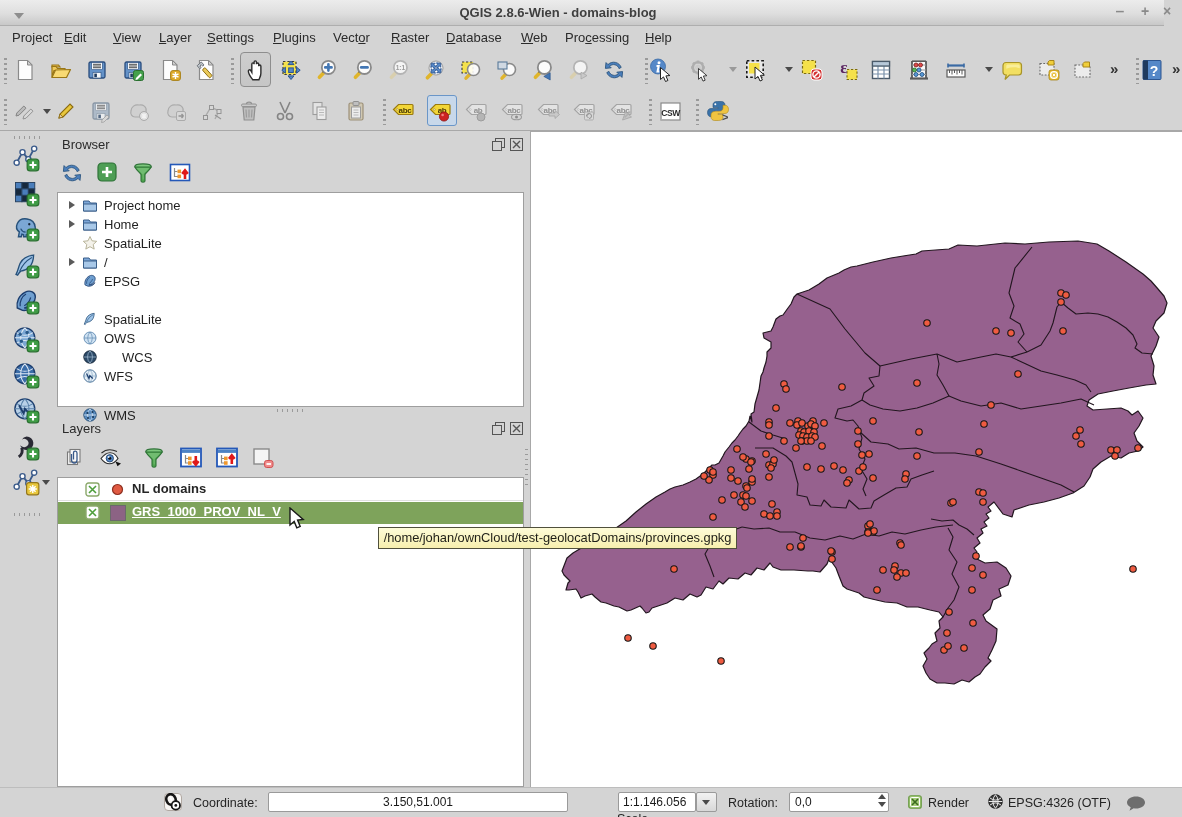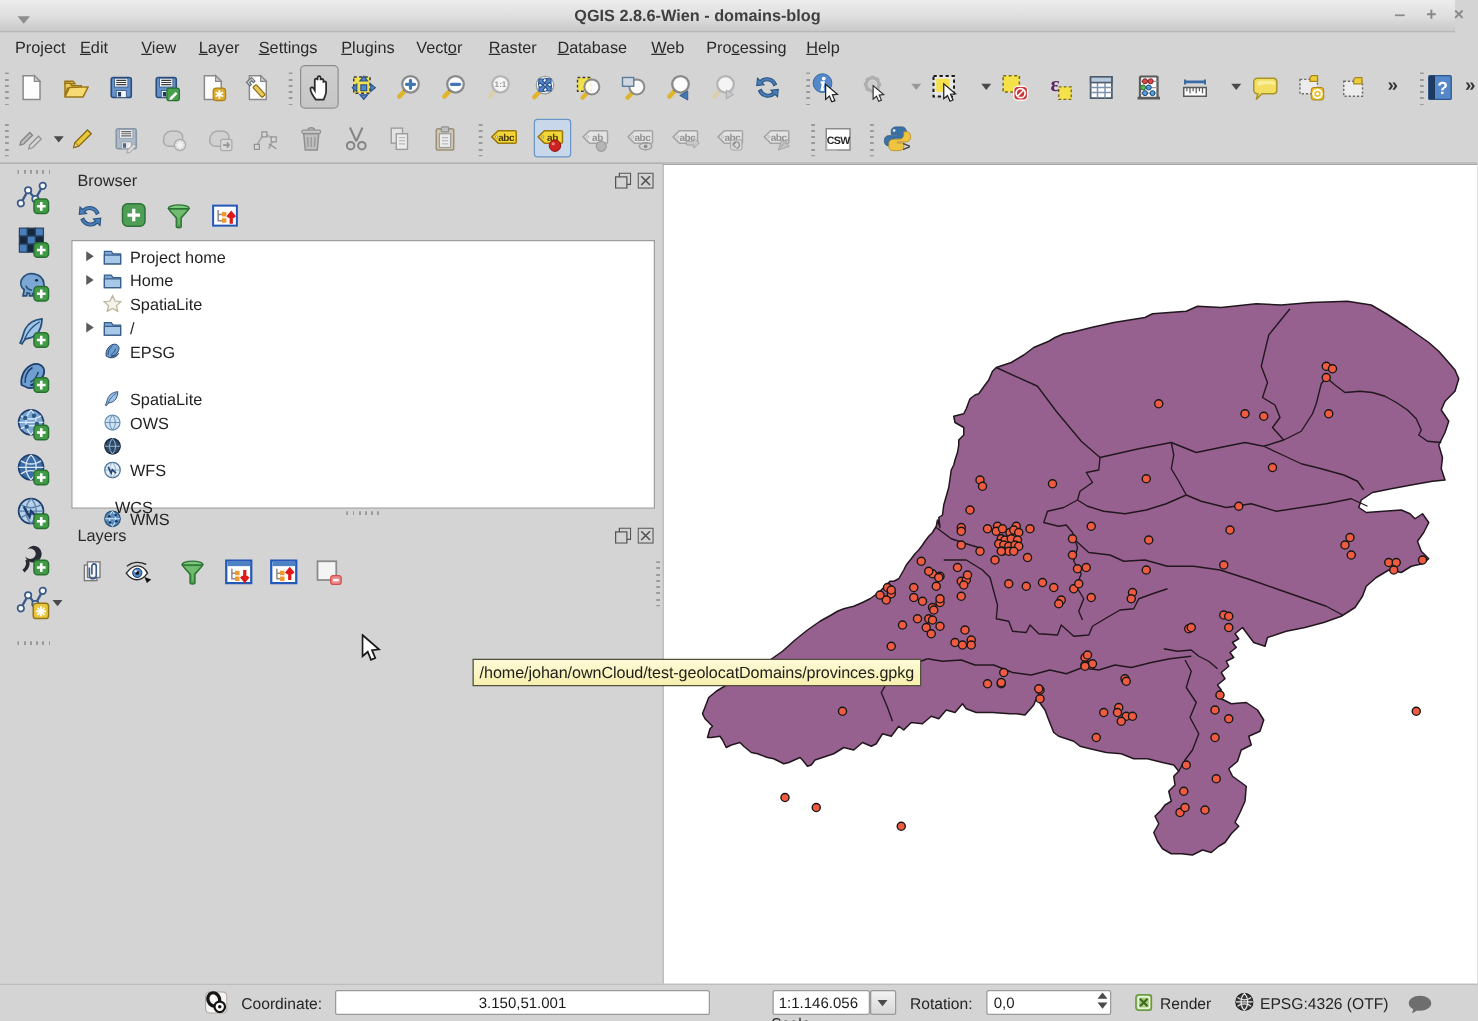--- a/index.html
+++ b/index.html
@@ -633,21 +633,21 @@
             <circle cx="8" cy="8" r="6" fill="#cfe2f2" stroke="#6a92b8" stroke-width="1"></circle>
             <path d="M2 8 h12 M8 2 a9 9 0 0 0 0 12 M8 2 a9 9 0 0 1 0 12" fill="none" stroke="#6a92b8" stroke-width="0.8"></path>
           </svg></span>
         <span class="abs" style="left:46px;top:2px;">OWS</span>
       </div>
       <div class="trow" style="top:155px;">
         <span class="abs" style="left:24px;top:1px;"><svg width="16" height="16" viewBox="0 0 16 16">
             <circle cx="8" cy="8" r="6.2" fill="#2c4a68" stroke="#16283c" stroke-width="1"></circle>
             <path d="M2 8 h12 M8 1.8 a9 9 0 0 0 0 12.4 M8 1.8 a9 9 0 0 1 0 12.4" fill="none" stroke="#9ab4cc" stroke-width="0.8"></path>
           </svg></span>
-        <span class="abs" style="left:34px;top:2px;margin-top:48px;">WCS</span>
+        <span class="abs" style="left:64px;top:2px;">WCS</span>
       </div>
       <div class="trow" style="top:174px;padding-left:28px;">
         <span class="abs" style="left:24px;top:1px;"><svg width="16" height="16" viewBox="0 0 16 16">
             <circle cx="8" cy="8" r="6.2" fill="#e4eef6" stroke="#4a7298" stroke-width="1"></circle>
             <path d="M2 8 h12 M8 1.8 a9 9 0 0 0 0 12.4 M8 1.8 a9 9 0 0 1 0 12.4" fill="none" stroke="#88a8c4" stroke-width="0.7"></path>
             <path d="M4.5 5.5 l2.5 5 0.8-2.8 3 2.8" fill="none" stroke="#1d3e6e" stroke-width="1.2"></path>
           </svg></span>
         <span class="abs" style="left:46px;top:2px;">WFS</span>
       </div>
       <div class="trow" style="top:193px;margin-top:20px;">
@@ -706,20 +706,40 @@
         <path d="M6.5 9 v8 h3.5 M6.5 12.5 h2.5" stroke="#8a8a8a" stroke-width="1.2" fill="none"></path>
         <rect x="9" y="10.6" width="3.6" height="3.6" fill="#f0982c"></rect>
         <rect x="9" y="15.2" width="3.6" height="3.6" fill="#f0982c"></rect>
         <path d="M16.8 18 v-8 m-2.8 2.8 l2.8-3.4 2.8 3.4" stroke="#e01818" stroke-width="2.6" fill="none"></path>
       </svg></div>
     <div class="abs" style="left:196px;top:315px;width:24px;height:24px;"><svg width="24" height="24" viewBox="0 0 24 24">
         <rect x="3" y="3" width="15" height="15" fill="#f4f4f4" stroke="#8a8a8a" stroke-width="1.4"></rect>
         <rect x="13.5" y="14.5" width="8.5" height="7" rx="2.2" fill="#f08a8a" stroke="#d05050" stroke-width="1"></rect>
         <path d="M15.5 18 h4.5" stroke="#fff" stroke-width="1.8"></path>
       </svg></div>
+    <div class="treebox" style="left:2px;top:346px;width:467px;height:310px;">
+      <div class="abs" style="left:0;top:0;width:465px;height:23px;border-bottom:1px solid #e0e0e0;">
+        <span class="abs" style="left:27px;top:4px;"><svg width="15" height="15" viewBox="0 0 15 15">
+            <rect x="1" y="1" width="13" height="13" rx="2.5" fill="#fdfdfd" stroke="#8aa86a" stroke-width="1.4"></rect>
+            <path d="M4 4 l7 7 M11 4 l-7 7" stroke="#4e9e3c" stroke-width="1.6"></path>
+          </svg></span>
+        <span class="abs" style="left:53px;top:5px;"><svg width="13" height="13" viewBox="0 0 13 13">
+            <circle cx="6.5" cy="6.5" r="5" fill="#e05a42" stroke="#8e3020" stroke-width="1.2"></circle>
+          </svg></span>
+        <span class="abs" style="left:74px;top:3px;font-weight:bold;">NL domains</span>
+      </div>
+      <div class="abs" style="left:0;top:24px;width:465px;height:22px;background:#7ea35b;">
+        <span class="abs" style="left:27px;top:3px;"><svg width="15" height="15" viewBox="0 0 15 15">
+            <rect x="1" y="1" width="13" height="13" rx="2.5" fill="#fdfdfd" stroke="#8aa86a" stroke-width="1.4"></rect>
+            <path d="M4 4 l7 7 M11 4 l-7 7" stroke="#4e9e3c" stroke-width="1.6"></path>
+          </svg></span>
+        <span class="abs" style="left:52px;top:3px;width:16px;height:16px;background:#8c6384;border:1px solid #6a6a6a;"></span>
+        <span class="abs" style="left:74px;top:2px;font-weight:bold;color:#fff;text-decoration:underline;">GRS_1000_PROV_NL_V</span>
+      </div>
+    </div>
     <div class="handle" style="left:470px;top:318px;height:36px;"></div>
   </div>
 <div id="canvas">
     <svg width="652" height="656" viewBox="530 131 652 656" style="position:absolute;left:0;top:0;">
 <path d="M796,293 808,289 818,283 826,277 838,272 843,269 850,266 856,265 872,261 890,257 915,253 921,250 948,248 957,244 976,245 1004,242 1024,243 1048,241 1077,240 1096,243 1108,250 1125,261 1142,273 1150,280 1157,288 1163,295 1166,302 1163,312 1155,320 1152,327 1158,336 1155,345 1150,355 1153,365 1152,374 1155,383 1145,384 1128,387 1112,390 1097,393 1088,399 1086,405 1092,409 1106,408 1120,407 1127,410 1131,414 1137,410 1142,417 1138,425 1133,432 1136,440 1142,446 1137,450 1128,452 1120,457 1110,455 1100,461 1092,468 1089,476 1083,485 1072,492 1058,497 1043,501 1028,504 1013,509 1011,516 1002,513 993,501 987,506 990,510 985,513 988,517 983,521 986,525 980,528 982,532 976,537 979,542 973,547 976,551 972,556 984,562 996,561 1005,567 1010,575 1007,584 998,588 1000,595 992,599 989,608 982,614 985,620 996,628 995,640 991,649 987,657 990,660 984,666 979,673 974,676 968,681 961,679 953,683 944,682 936,682 929,678 925,672 922,665 926,658 923,652 928,647 931,643 936,640 934,632 939,627 938,620 942,616 938,611 929,609 917,606 906,606 896,602 884,601 871,598 863,596 858,592 846,588 842,585 838,575 835,567 830,560 828,558 826,563 819,571 812,570 807,570 793,569 780,569 772,566 769,562 763,569 756,567 750,574 744,572 737,578 728,577 722,583 718,580 712,588 705,586 700,594 696,596 689,593 682,599 674,597 666,602 657,605 651,607 648,611 645,612 641,607 639,605 630,609 626,610 618,606 613,605 605,602 600,601 594,596 591,593 584,595 580,597 577,591 575,588 568,589 565,589 567,582 569,580 563,574 561,570 566,557 572,552 582,546 588,543 598,537 605,534 615,527 625,520 635,511 645,503 655,496 664,491 669,488 674,486 682,484 689,481 695,478 702,473 706,469 711,464 714,464 718,462 722,455 724,451 728,446 731,442 734,439 737,435 739,432 742,428 745,425 748,420 749,415 751,421 750,413 753,411 754,403 756,396 758,389 759,382 760,375 762,371 763,367 765,361 766,355 766,351 770,347 770,341 763,337 762,332 770,330 772,326 775,318 779,315 782,314 787,307 790,303 793,296 Z" fill="#96618e" stroke="#22161f" stroke-width="1.2" stroke-linejoin="round"></path>
 <path d="M796,293 829,308 844,328 864,352 879,365" fill="none" stroke="#22161f" stroke-width="1.1" stroke-linejoin="round"></path>
 <path d="M879,365 910,358 936,353 956,361 980,356 995,353 1010,356 1026,351" fill="none" stroke="#22161f" stroke-width="1.1" stroke-linejoin="round"></path>
 <path d="M1031,246 1014,267 1008,292 1013,305 1009,317 1019,323 1023,333 1017,341 1026,351" fill="none" stroke="#22161f" stroke-width="1.1" stroke-linejoin="round"></path>
 <path d="M1026,351 1040,344 1049,330 1052,322 1056,306 1060,301 1067,307 1075,313 1087,312 1097,313 1107,316 1116,321 1125,327 1132,334 1136,343 1134,347 1141,352 1152,353" fill="none" stroke="#22161f" stroke-width="1.1" stroke-linejoin="round"></path>
 <path d="M1010,356 1025,363 1040,370 1056,374 1074,379 1085,384 1090,391" fill="none" stroke="#22161f" stroke-width="1.1" stroke-linejoin="round"></path>

